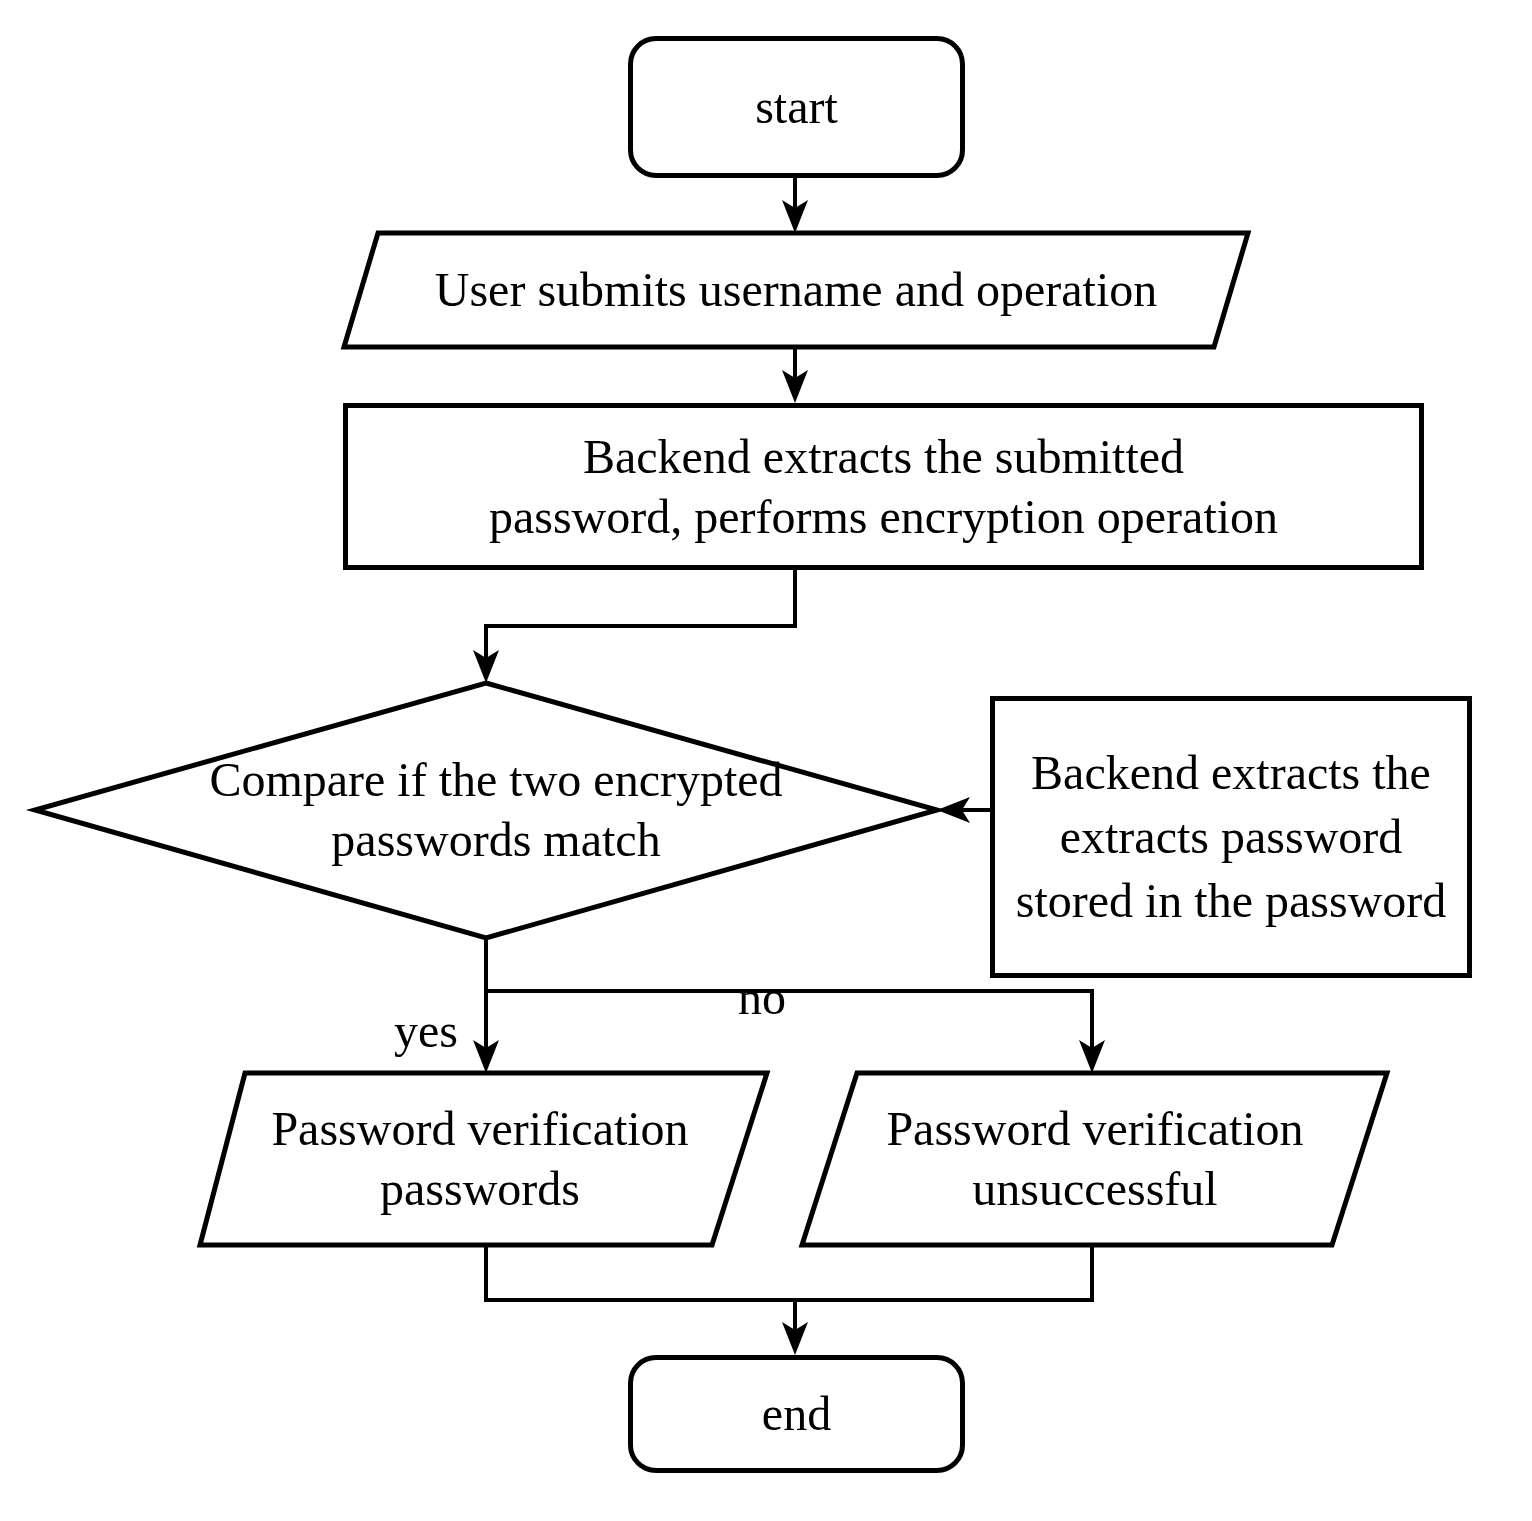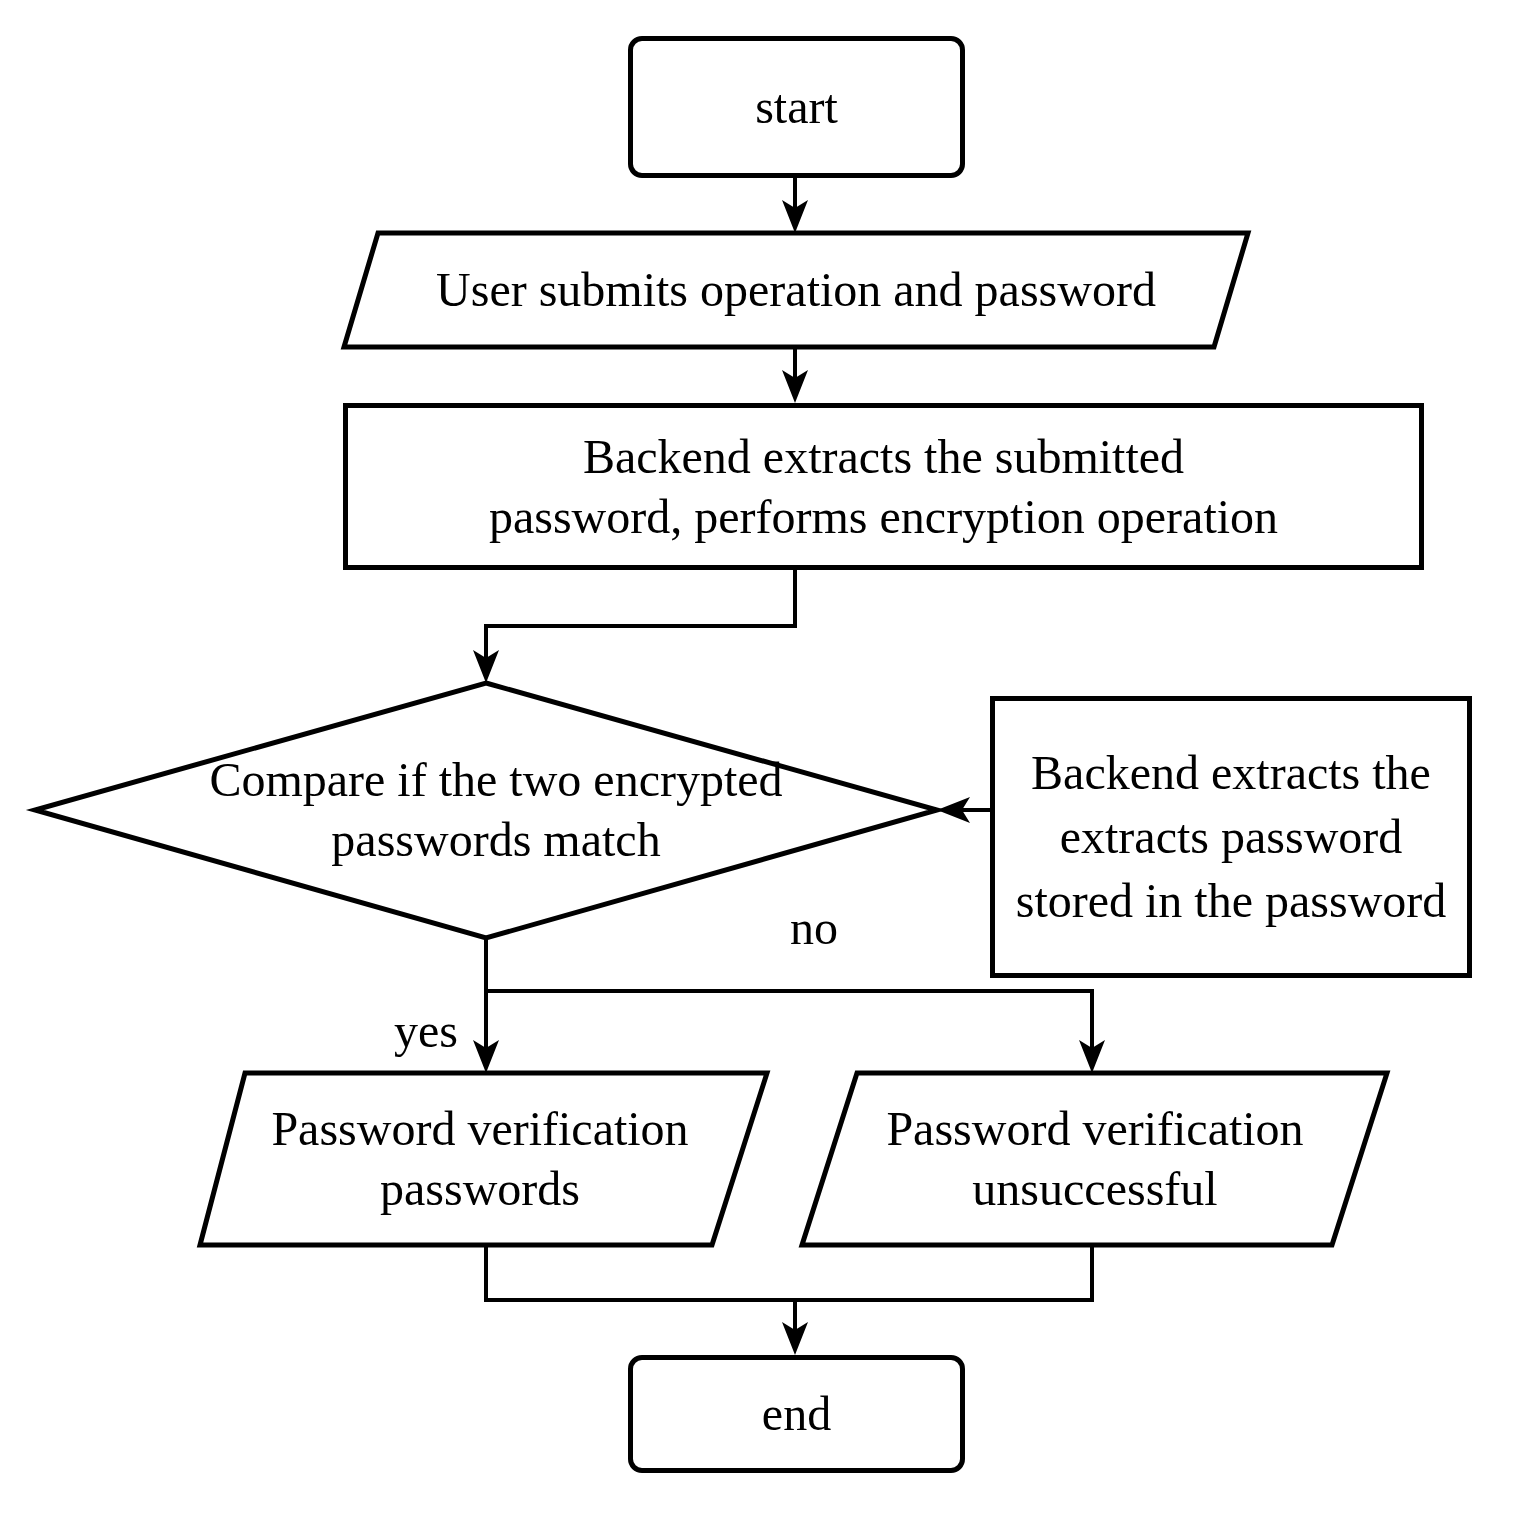--- a/index.html
+++ b/index.html
@@ -6,21 +6,21 @@
   .canvas {
     position:relative; width:1532px; height:1521px; background:#ffffff;
     font-family:"Liberation Serif","DejaVu Serif",serif; color:#000;
   }
   svg.layer { position:absolute; left:0; top:0; width:1532px; height:1521px; }
   .shape-line { fill:none; stroke:#000; stroke-width:4; }
   .shape-poly { fill:#ffffff; stroke:#000; stroke-width:5; }
   .arrowhead { fill:#000; stroke:none; }
   .terminator {
     position:absolute; box-sizing:border-box; border:5px solid #000;
-    border-radius:14px; background:#ffffff;
+    border-radius:28px; background:#ffffff;
     display:flex; align-items:center; justify-content:center;
   }
   .procrect {
     position:absolute; box-sizing:border-box; border:5px solid #000;
     background:#ffffff;
     display:flex; flex-direction:column; align-items:center; justify-content:center;
   }
   .node-text {
     position:absolute; display:flex; flex-direction:column;
     align-items:center; justify-content:center; text-align:center;
@@ -65,41 +65,41 @@
     <path class="shape-line" d="M486,1245 V1300 H1092 V1245"></path>
     <path class="shape-line" d="M795,1300 V1330"></path>
     <path class="arrowhead" d="M795,1355 L782,1322 L795,1330 L808,1322 Z"></path>
   </svg>
 
   <div class="terminator node-text" style="left:628px; top:36px; width:337px; height:142px;">
     <span class="txt">start</span>
   </div>
 
   <div class="node-text" style="left:344px; top:233px; width:904px; height:114px;">
-    <span class="txt">User submits operation and password</span>
+    <span class="txt">User submits username and operation</span>
   </div>
 
   <div class="procrect node-text" style="left:343px; top:403px; width:1081px; height:167px;">
     <span class="txt">Backend extracts the submitted</span>
     <span class="txt">password, performs encryption operation</span>
   </div>
 
   <div class="node-text" style="left:140px; top:740px; width:712px; height:140px;">
     <span class="txt">Compare if the two encrypted</span>
     <span class="txt">passwords match</span>
   </div>
 
   <div class="procrect node-text" style="left:990px; top:668px; width:482px; height:282px; line-height:64px;margin-top:28px;">
     <span class="txt">Backend extracts the</span>
     <span class="txt">extracts password</span>
     <span class="txt">stored in the password</span>
   </div>
 
   <div class="edge-label" style="left:330px; top:1005px; width:128px; text-align:right;">yes</div>
-  <div class="edge-label" style="left:738px; top:902px; width:100px; text-align:right;">no</div>
+  <div class="edge-label" style="left:738px; top:972px; width:100px; text-align:left;">no</div>
 
   <div class="node-text" style="left:200px; top:1073px; width:560px; height:172px;">
     <span class="txt">Password verification</span>
     <span class="txt">passwords</span>
   </div>
 
   <div class="node-text" style="left:815px; top:1073px; width:560px; height:172px;">
     <span class="txt">Password verification</span>
     <span class="txt">unsuccessful</span>
   </div>

